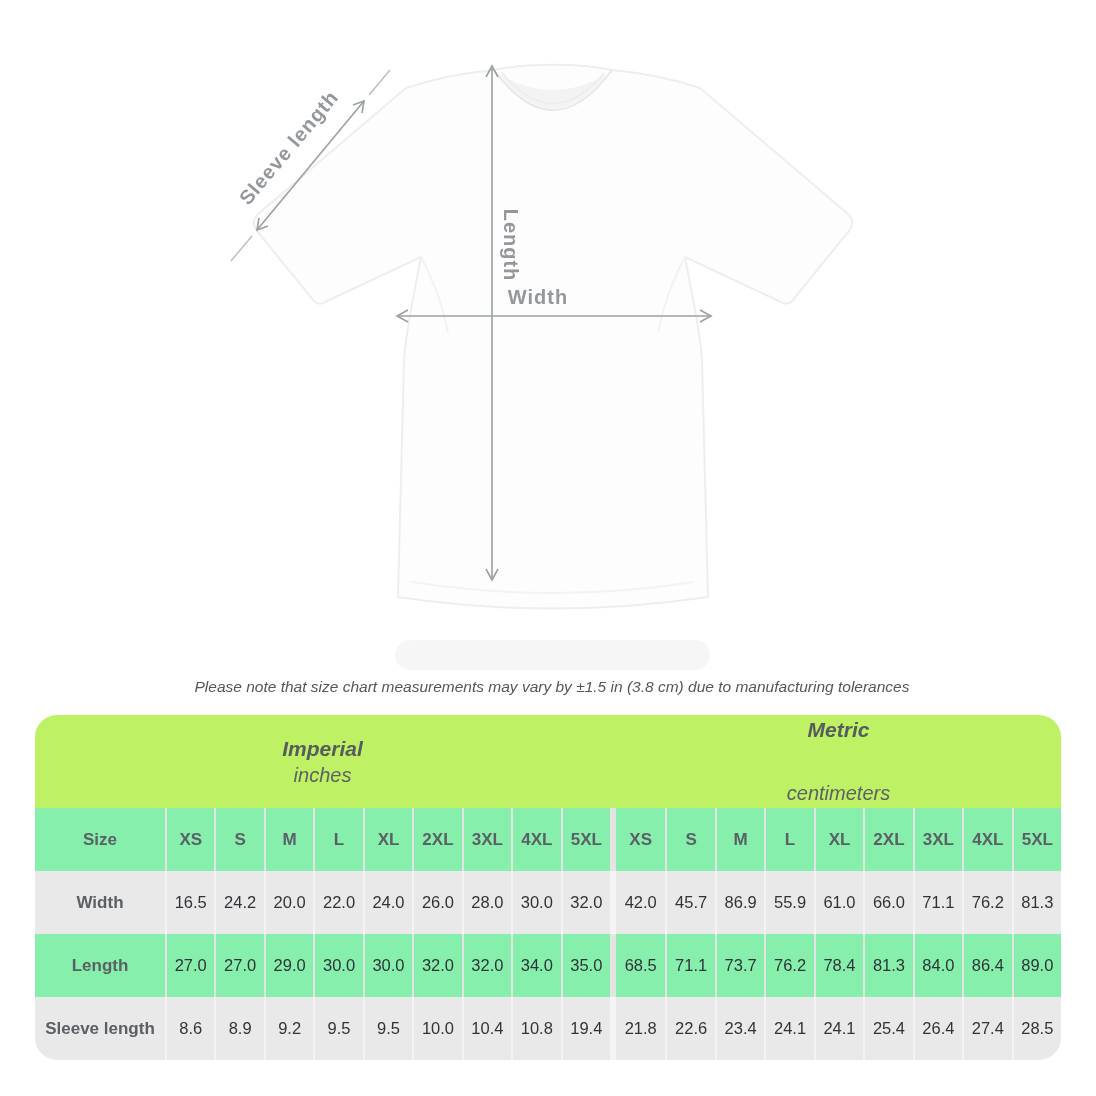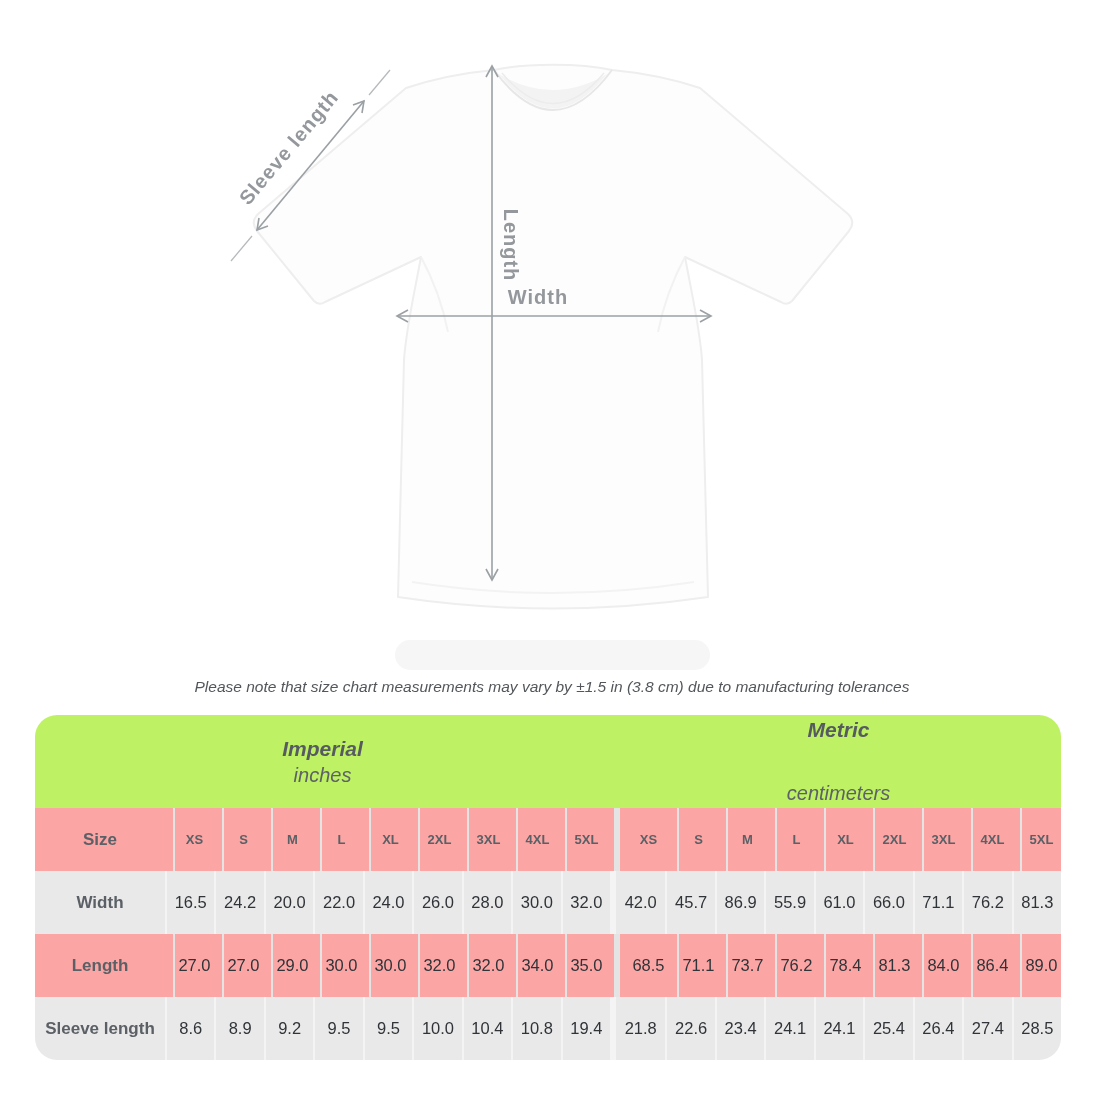--- a/index.html
+++ b/index.html
@@ -41,29 +41,29 @@
   .sect { display: flex; flex-direction: column; justify-content: center; align-items: center; gap: 3px; }
   .s1 { grid-column: 1 / 11; }
   .s2 { grid-column: 12 / 21; gap: 40px; }
   .sect-title { font-weight: bold; font-style: italic; font-size: 21px; color: #565b60; }
   .sect-sub   { font-style: italic; font-size: 20px; color: #5d6266; }
 
   .trow {
     display: grid; grid-template-columns: 130px repeat(9, 1fr) 6px repeat(9, 1fr);
     height: 63px;
   }
-  .trow.white { background: #fca5a5; gap: 8px; --sep: #e4e4e4; }
+  .trow.white { background: #86efac; --sep: #e4e4e4; }
   .trow.gray  { background: #e9e9e9; --sep: #f4f4f4; }
   .cell {
     display: flex; align-items: center; justify-content: center;
     border-left: 2px solid var(--sep);
     font-size: 16.5px; color: #303438;
   }
   .cell.rowlabel { border-left: none; font-weight: bold; color: #5a6065; font-size: 17px; }
-  .cell.colhead  { font-weight: bold; color: #5a6065; font-size: 13px; }
+  .cell.colhead  { font-weight: bold; color: #5a6065; font-size: 17px; }
   .cell.first-metric { border-left: none; }
   .divider { background: var(--sep); }
 </style>
 </head>
 <body>
 
 <div class="page">
 
   <div class="diagram">
     <svg width="1096" height="672" viewBox="0 0 1096 672" xmlns="http://www.w3.org/2000/svg">

